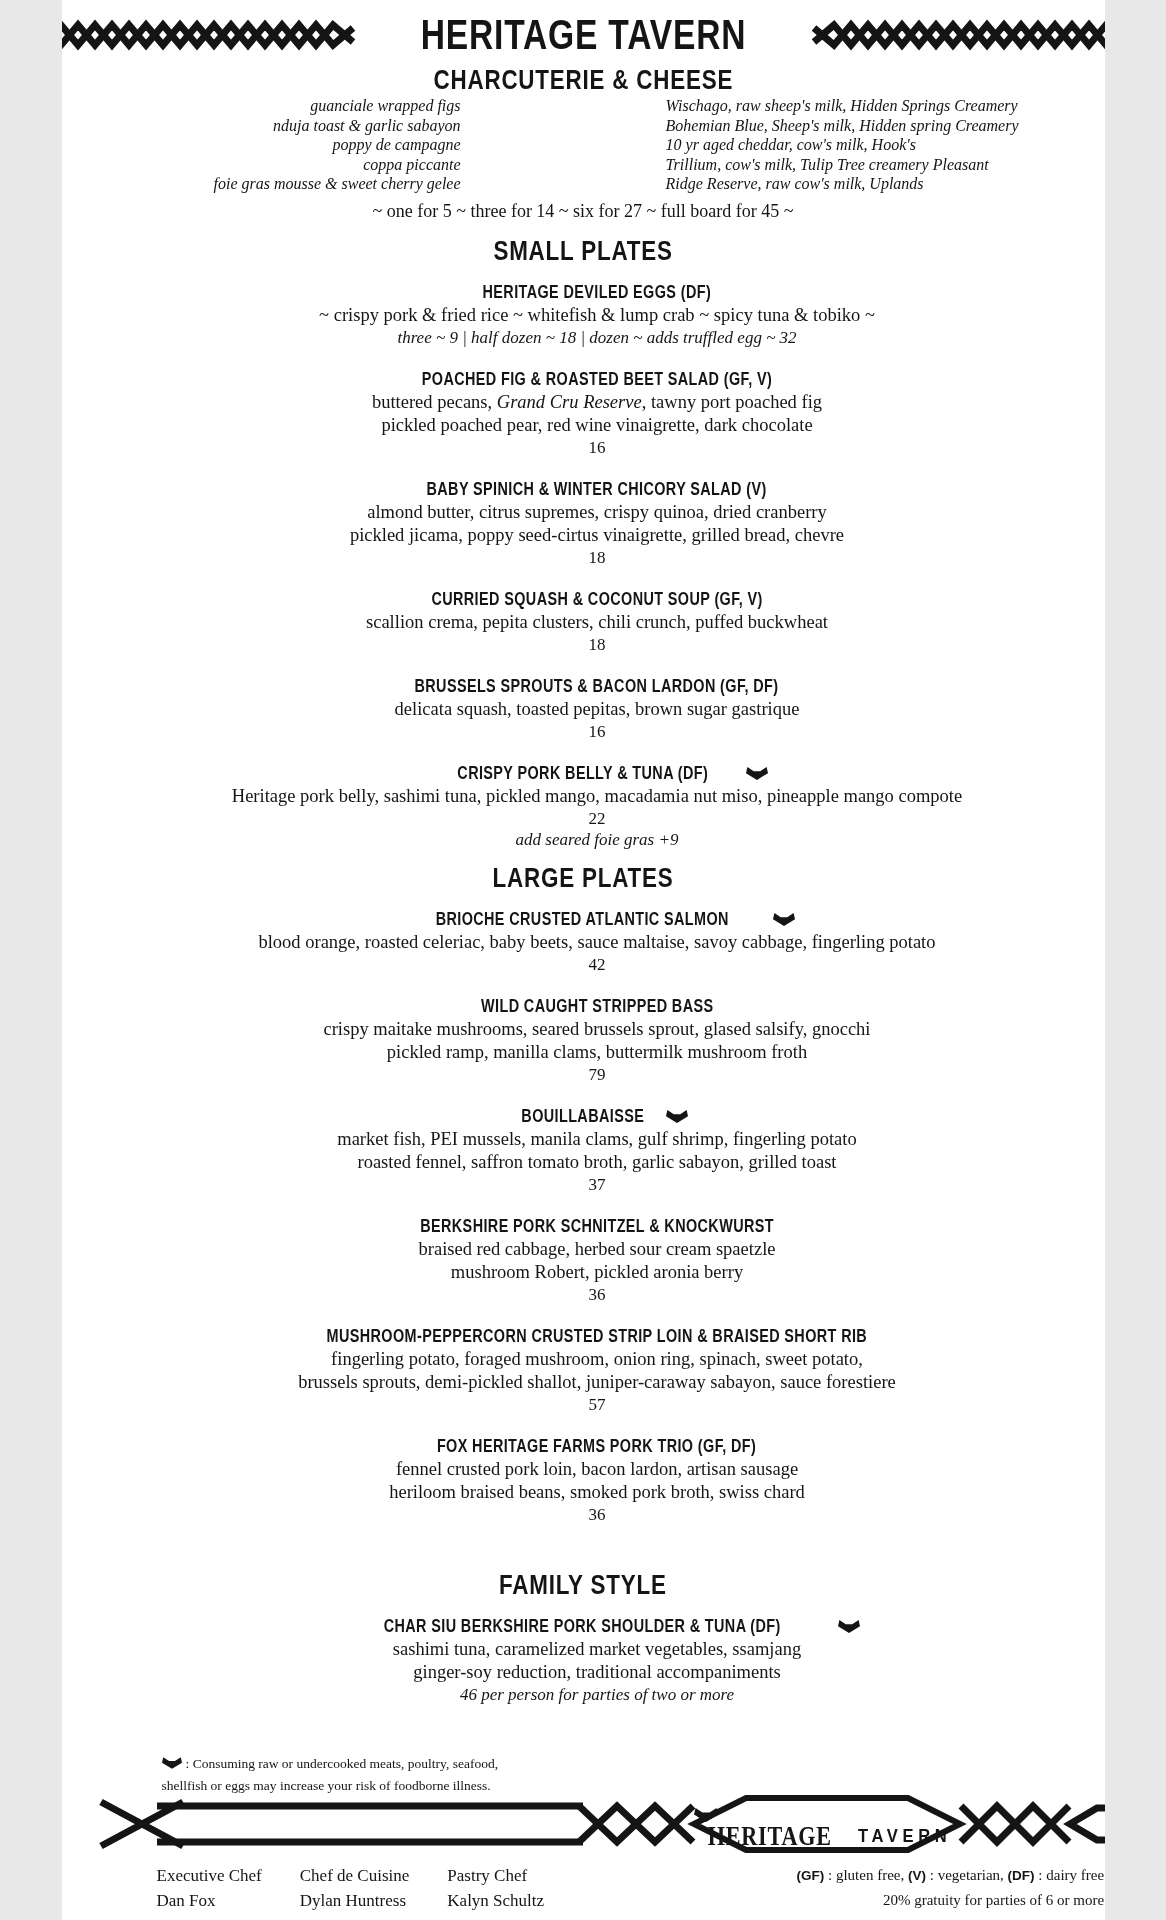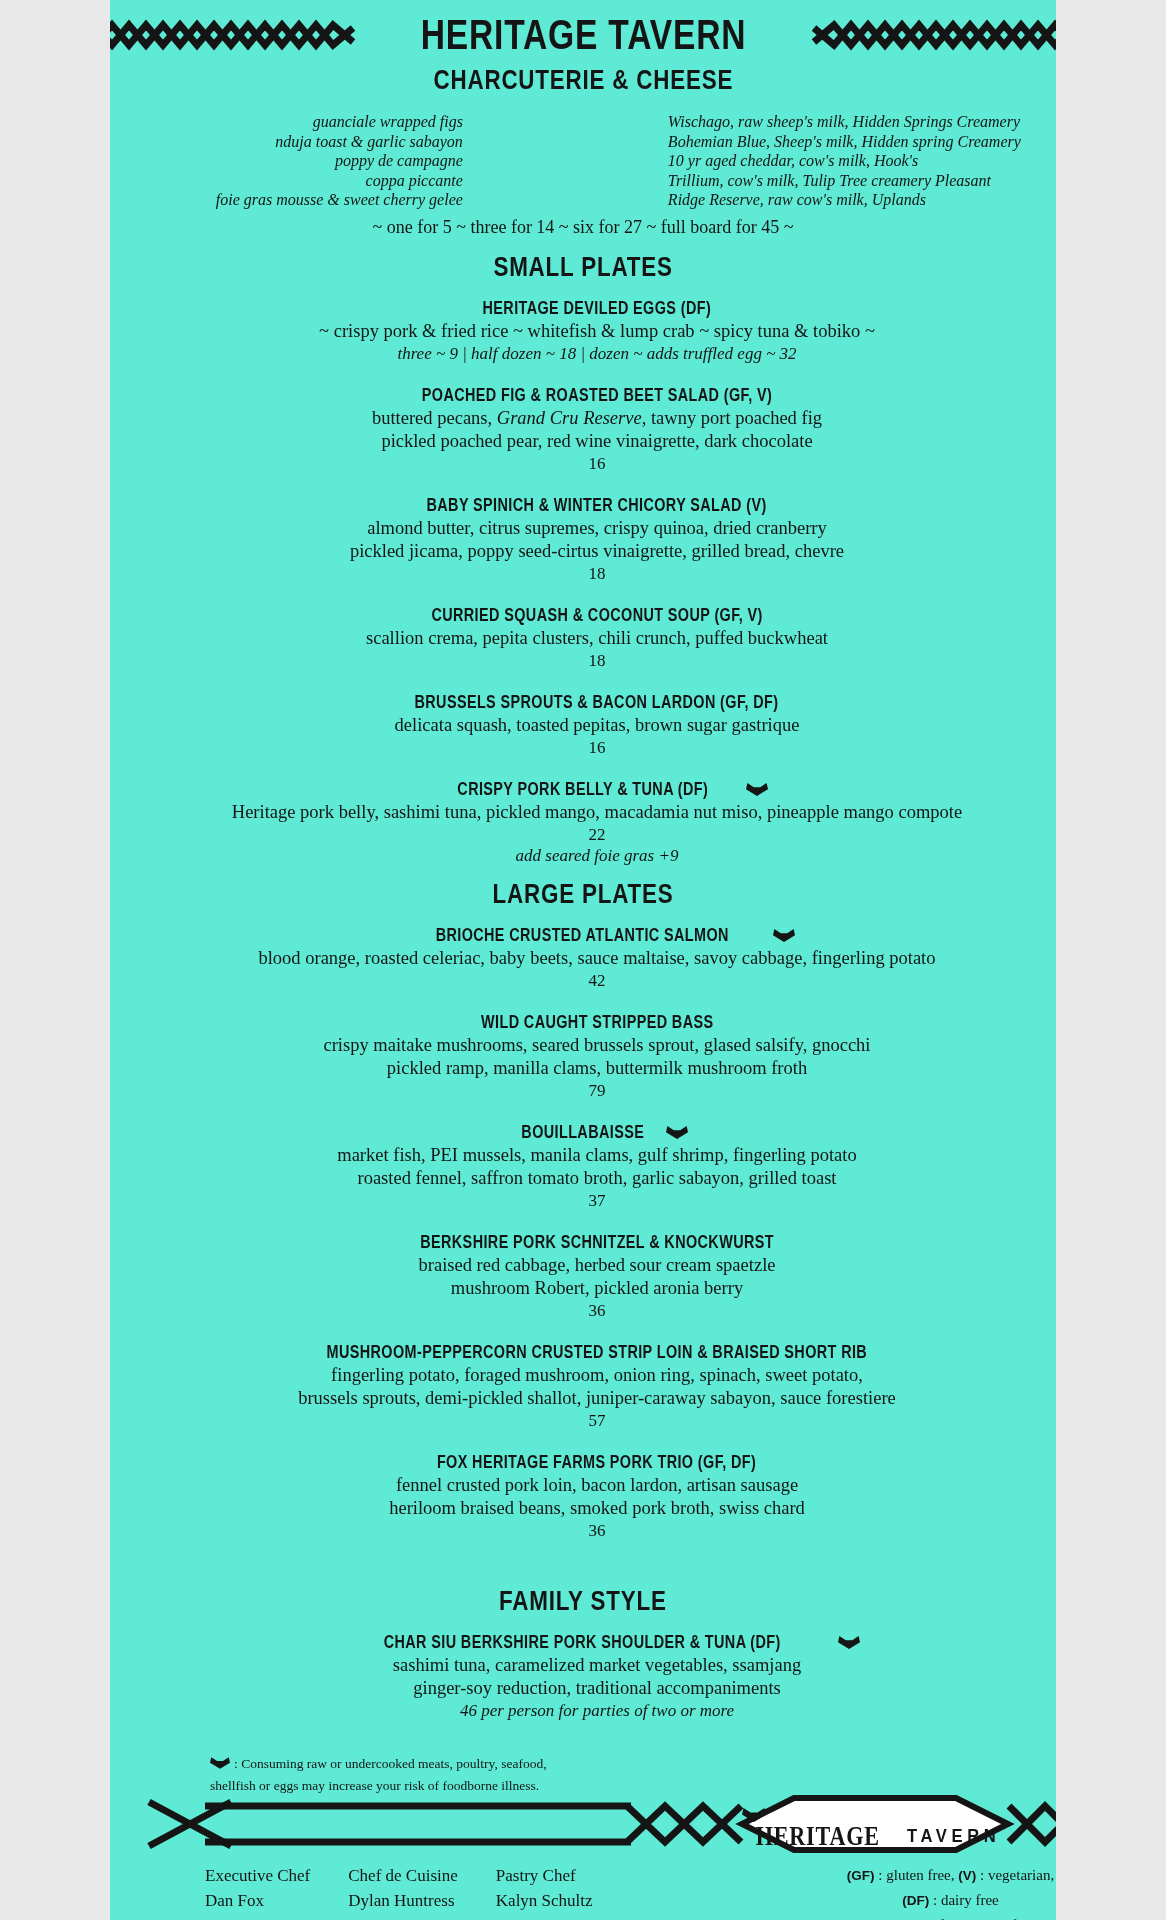--- a/index.html
+++ b/index.html
@@ -1,20 +1,20 @@
 <!DOCTYPE html>
 <html><head>
 <meta charset="utf-8">
 <style>
   html,body{margin:0;padding:0;background:#e8e8e8;}
   .page{
     position:relative;
-    width:946px;height:1920px;
+    width:1043px;height:1920px;
     margin:0 auto;
-    background:#5eead4;
+    background:#ffffff;
     color:#151515;
     font-family:"Liberation Serif", serif;
     overflow:hidden;
   }
   
   .cond{
     font-family:"Liberation Sans", sans-serif;
     font-weight:700;
     display:inline-block;
     transform:scaleX(0.80);
@@ -31,21 +31,21 @@
   .chain{flex:0 0 auto;}
   
   .section-title{
     display:block;text-align:center;margin:0;
     font-size:28px;line-height:32px;
   }
   .section-title .cond, h1 .cond{letter-spacing:1px;}
   
   .charcuterie{margin-top:6px;}
   .charc-cols{
-    margin-top:16px;
+    margin-top:0;
     display:flex;justify-content:center;column-gap:205px;
   }
   .charc-cols ul{list-style:none;margin:0;padding:0;font-style:italic;font-size:16px;line-height:19.5px;}
   .charc-left{width:400px;text-align:right;}
   .charc-right{width:440px;text-align:left;}
   .board-pricing{margin:6px 0 0;text-align:center;font-size:18px;line-height:23px;}
   
   .menu-section{margin-top:12px;text-align:center;}
   .menu-section.gap-large{}
   .menu-section.gap-family{margin-top:44px;}
@@ -67,21 +67,21 @@
   .divider-wrap svg{position:absolute;left:0;top:0;}
   .badge{
     position:absolute;left:599px;top:1px;width:266px;height:56px;
     display:flex;align-items:center;justify-content:flex-start;gap:9px;margin-top:12px;
   }
   .badge-heritage{font-family:"Liberation Serif",serif;font-weight:700;font-size:27px;display:inline-block;transform:scaleX(0.82);letter-spacing:1px;}
   .badge-tavern{font-family:"Liberation Sans",sans-serif;font-weight:700;font-size:18px;letter-spacing:5px;display:inline-block;transform:scaleX(0.92);}
   .badge .fox-icon{width:24px;height:14px;}
   .chefs{position:absolute;left:95px;top:118px;display:flex;gap:38px;text-align:left;}
   .chef p{margin:0;font-size:17px;line-height:25px;}
-  .legend{position:absolute;left:735px;top:118px;text-align:center;}
+  .legend{position:absolute;left:735px;top:118px;text-align:right;}
   .legend p{margin:0;font-size:15px;line-height:25px;}
   .legend-tag{font-family:"Liberation Sans",sans-serif;font-weight:700;font-size:13.5px;}
 </style>
 </head>
 <body>
 
 <svg width="0" height="0" style="position:absolute">
   <defs>
     <symbol id="fox" viewBox="0 0 24 14">
       <polygon points="1.5,0 8.5,4.6 15.5,4.6 22.5,0 24,6.6 12,14 0,6.6"></polygon>

